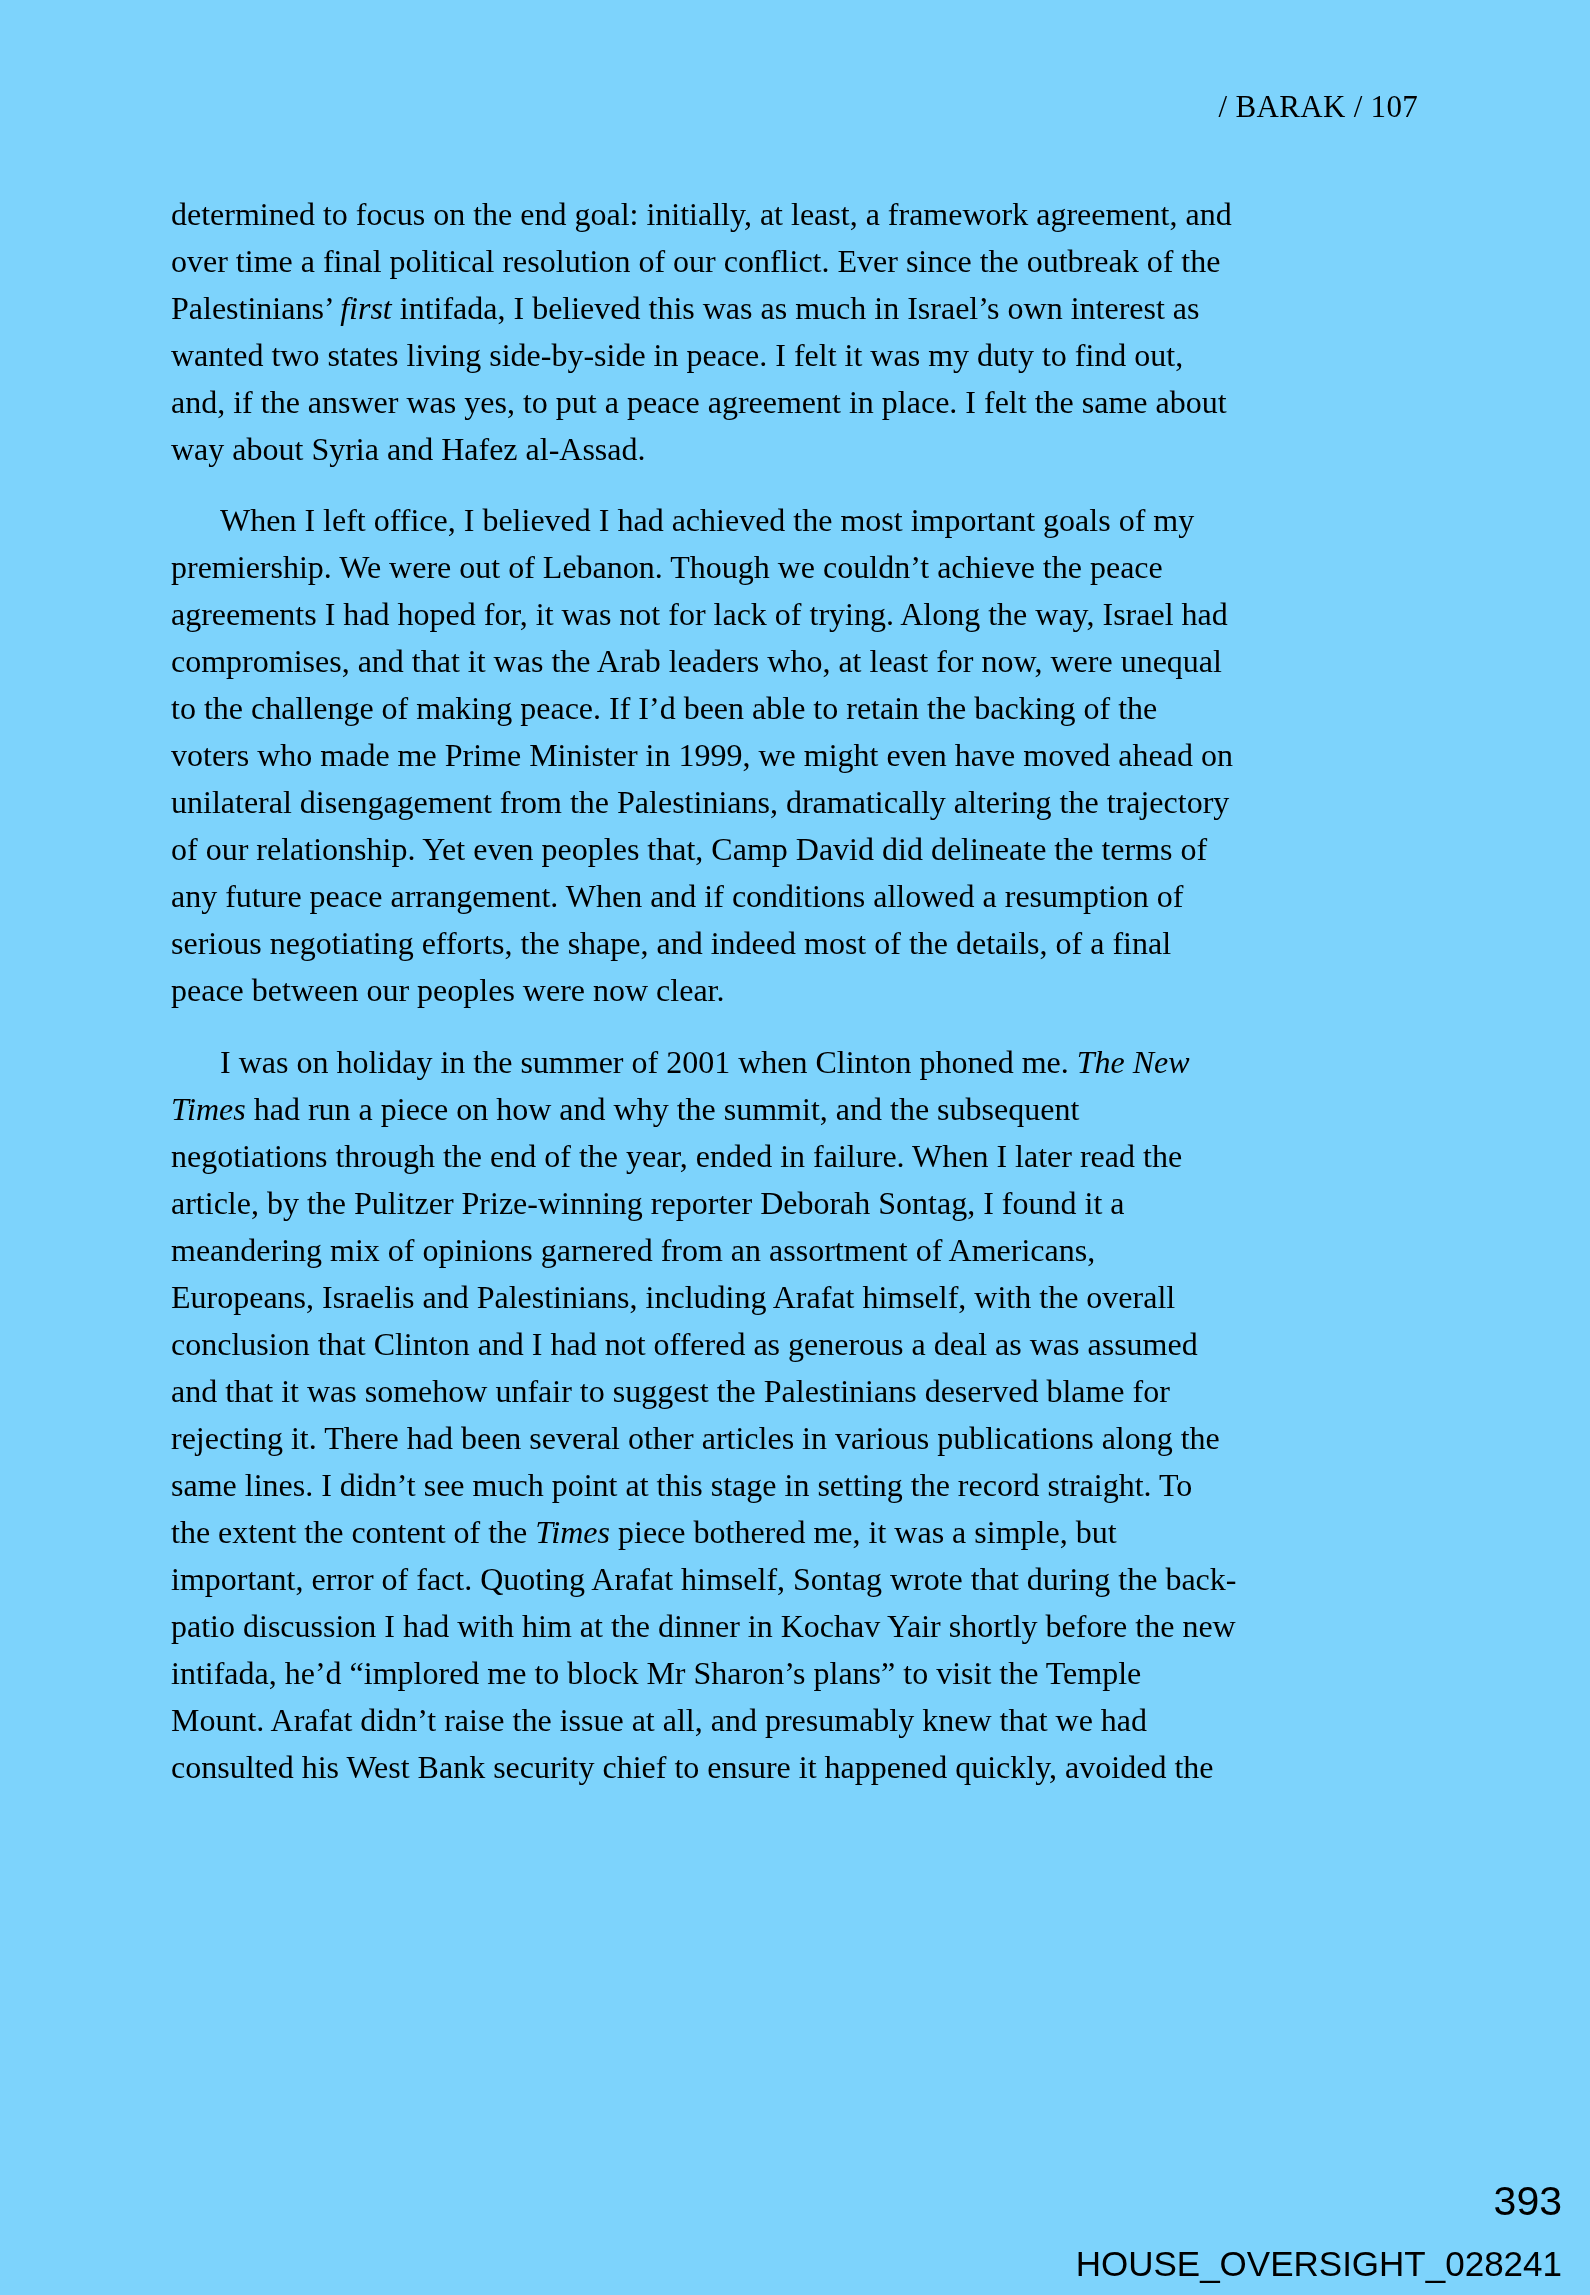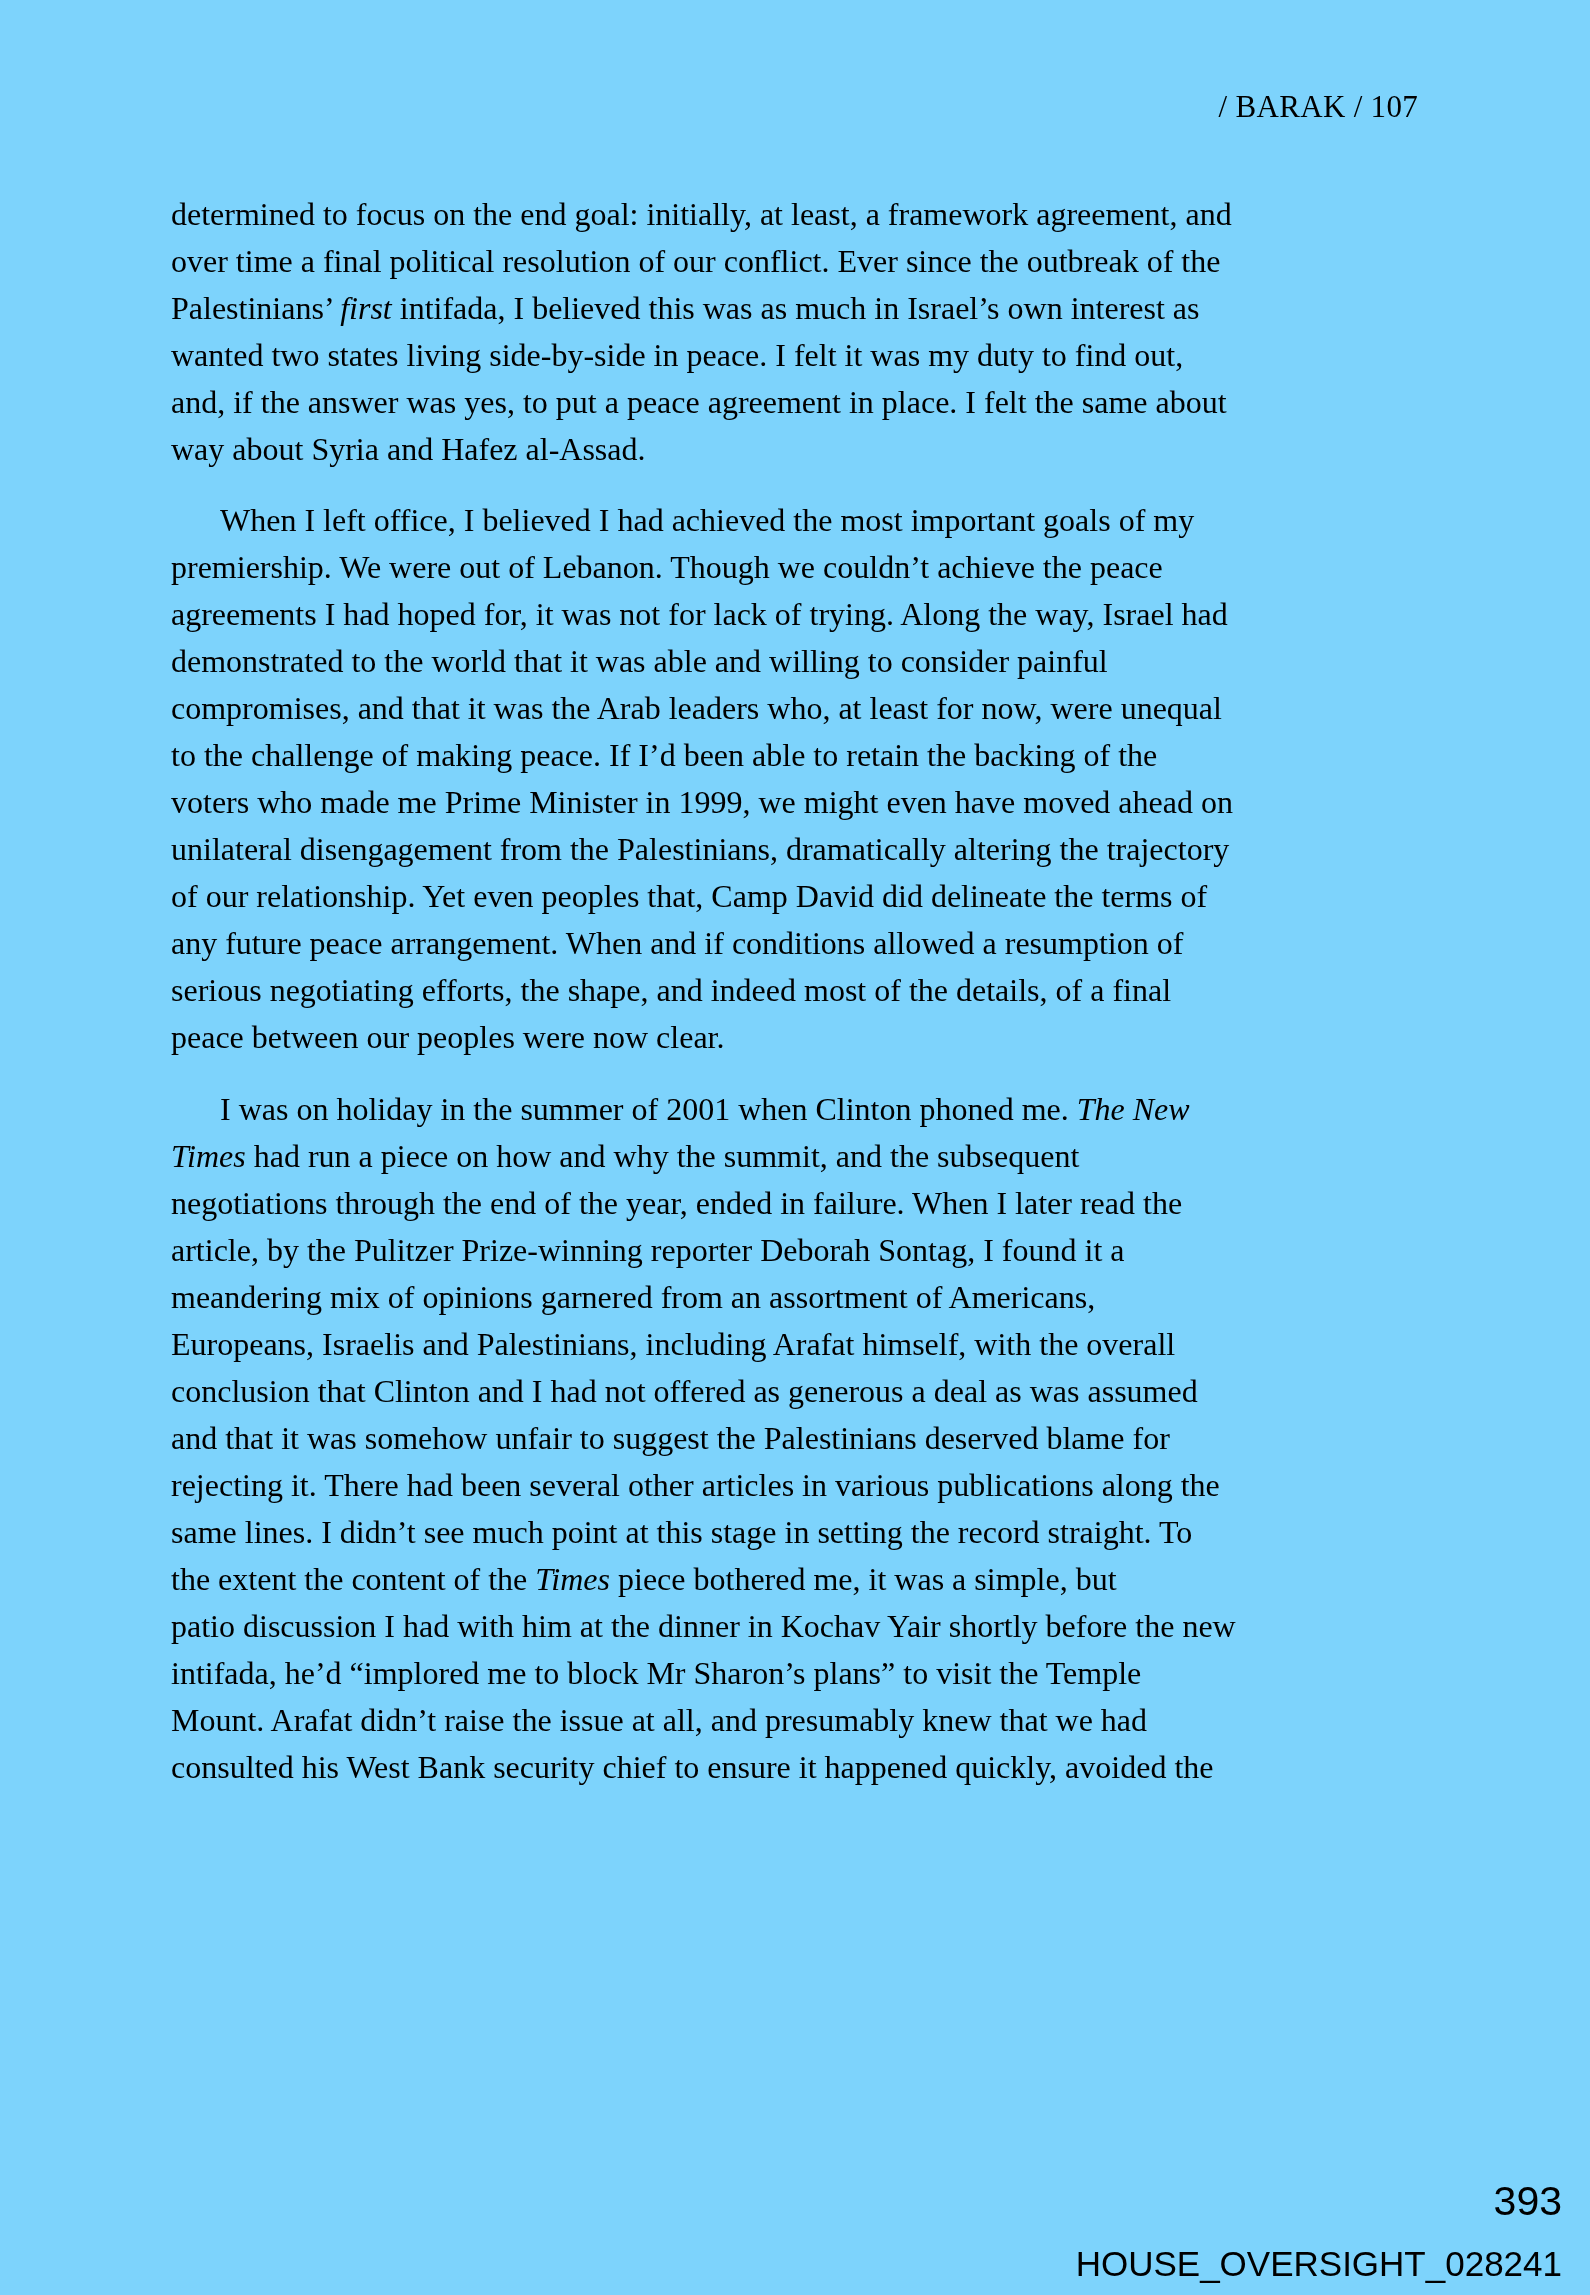--- a/index.html
+++ b/index.html
@@ -73,21 +73,20 @@
         <div class="line"><span>over time a final political resolution of our conflict. Ever since the outbreak of the</span></div>
         <div class="line"><span>Palestinians’ </span><span class="it">first</span><span> intifada, I believed this was as much in Israel’s own interest as</span></div>
         <div class="line"><span>wanted two states living side-by-side in peace. I felt it was my duty to find out,</span></div>
         <div class="line"><span>and, if the answer was yes, to put a peace agreement in place. I felt the same about</span></div>
         <div class="line"><span>way about Syria and Hafez al-Assad.</span></div>
       </div>
       <div class="para indent">
         <div class="line"><span>When I left office, I believed I had achieved the most important goals of my</span></div>
         <div class="line"><span>premiership. We were out of Lebanon. Though we couldn’t achieve the peace</span></div>
         <div class="line"><span>agreements I had hoped for, it was not for lack of trying. Along the way, Israel had</span></div>
-        <div class="line"><span>demonstrated to the world that it was able and willing to consider painful</span></div>
         <div class="line"><span>compromises, and that it was the Arab leaders who, at least for now, were unequal</span></div>
         <div class="line"><span>to the challenge of making peace. If I’d been able to retain the backing of the</span></div>
         <div class="line"><span>voters who made me Prime Minister in 1999, we might even have moved ahead on</span></div>
         <div class="line"><span>unilateral disengagement from the Palestinians, dramatically altering the trajectory</span></div>
         <div class="line"><span>of our relationship. Yet even peoples that, Camp David did delineate the terms of</span></div>
         <div class="line"><span>any future peace arrangement. When and if conditions allowed a resumption of</span></div>
         <div class="line"><span>serious negotiating efforts, the shape, and indeed most of the details, of a final</span></div>
         <div class="line"><span>peace between our peoples were now clear.</span></div>
       </div>
       <div class="para indent">
@@ -95,20 +94,21 @@
         <div class="line"><span class="it">Times</span><span> had run a piece on how and why the summit, and the subsequent</span></div>
         <div class="line"><span>negotiations through the end of the year, ended in failure. When I later read the</span></div>
         <div class="line"><span>article, by the Pulitzer Prize-winning reporter Deborah Sontag, I found it a</span></div>
         <div class="line"><span>meandering mix of opinions garnered from an assortment of Americans,</span></div>
         <div class="line"><span>Europeans, Israelis and Palestinians, including Arafat himself, with the overall</span></div>
         <div class="line"><span>conclusion that Clinton and I had not offered as generous a deal as was assumed</span></div>
         <div class="line"><span>and that it was somehow unfair to suggest the Palestinians deserved blame for</span></div>
         <div class="line"><span>rejecting it. There had been several other articles in various publications along the</span></div>
         <div class="line"><span>same lines. I didn’t see much point at this stage in setting the record straight. To</span></div>
         <div class="line"><span>the extent the content of the </span><span class="it">Times</span><span> piece bothered me, it was a simple, but</span></div>
+        <div class="line"><span>important, error of fact. Quoting Arafat himself, Sontag wrote that during the back-</span></div>
         <div class="line"><span>patio discussion I had with him at the dinner in Kochav Yair shortly before the new</span></div>
         <div class="line"><span>intifada, he’d “implored me to block Mr Sharon’s plans” to visit the Temple</span></div>
         <div class="line"><span>Mount. Arafat didn’t raise the issue at all, and presumably knew that we had</span></div>
         <div class="line"><span>consulted his West Bank security chief to ensure it happened quickly, avoided the</span></div>
       </div>
     </div>
 
   <div class="page-number">393</div>
 
   <div class="bates-stamp">HOUSE_OVERSIGHT_028241</div>

